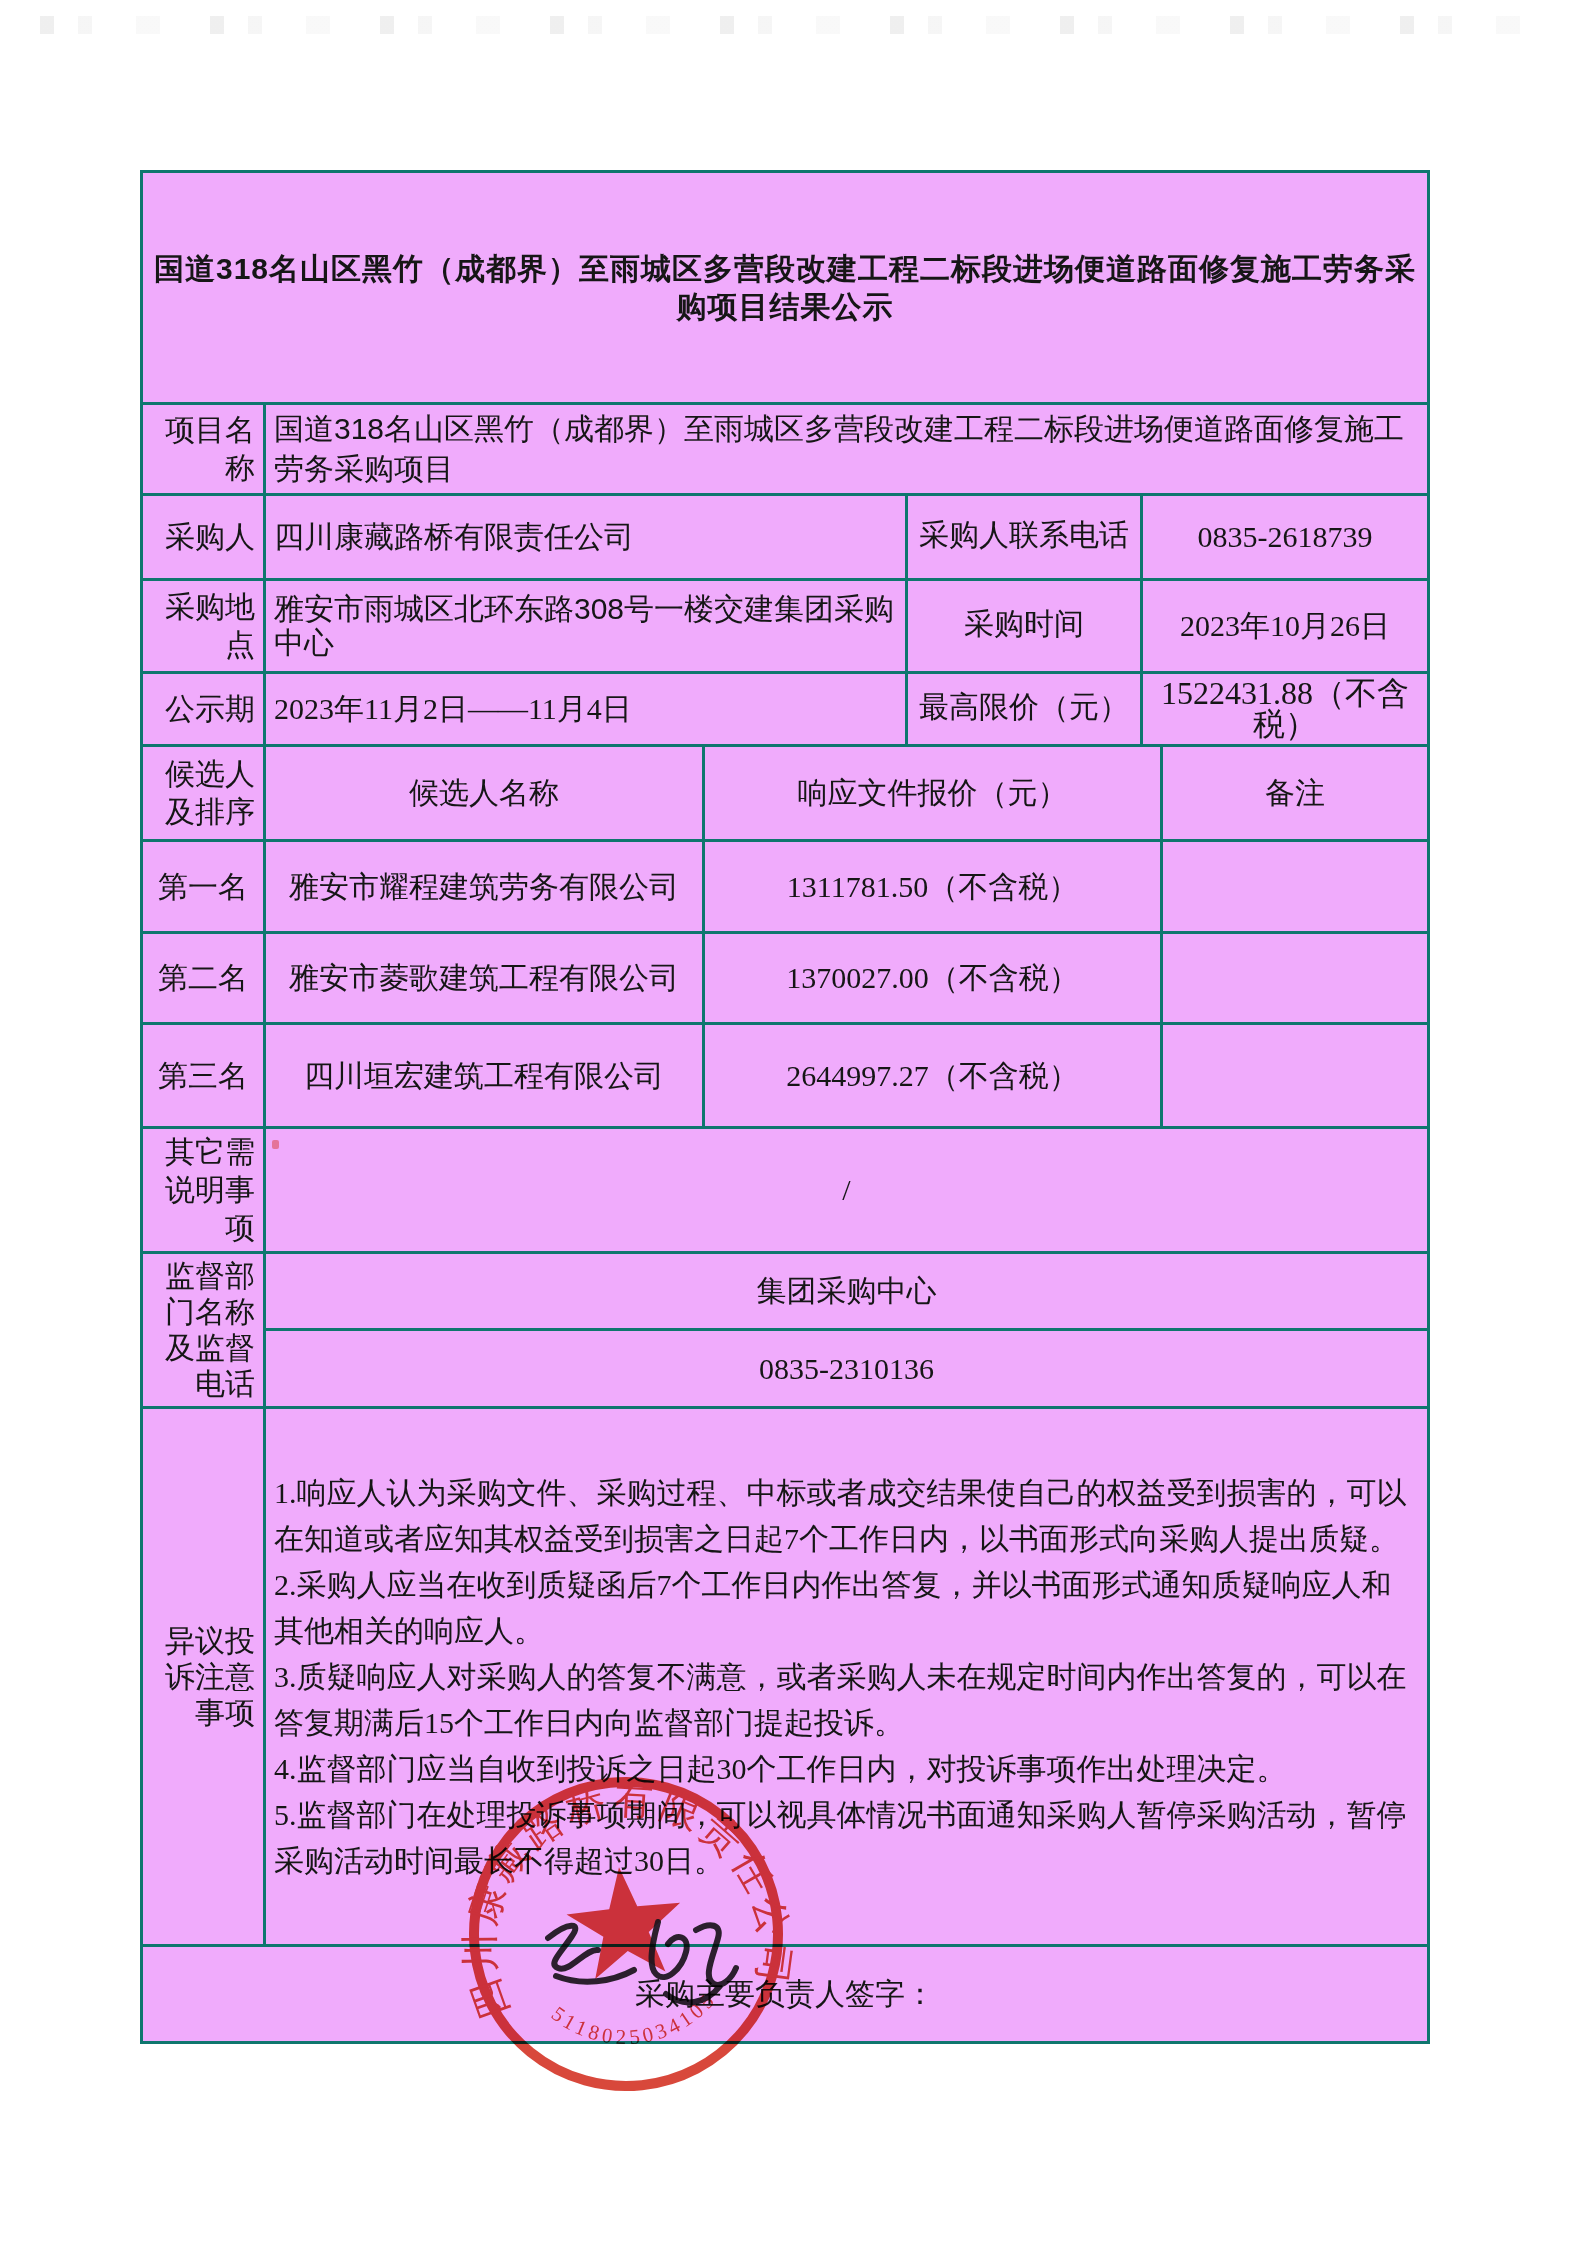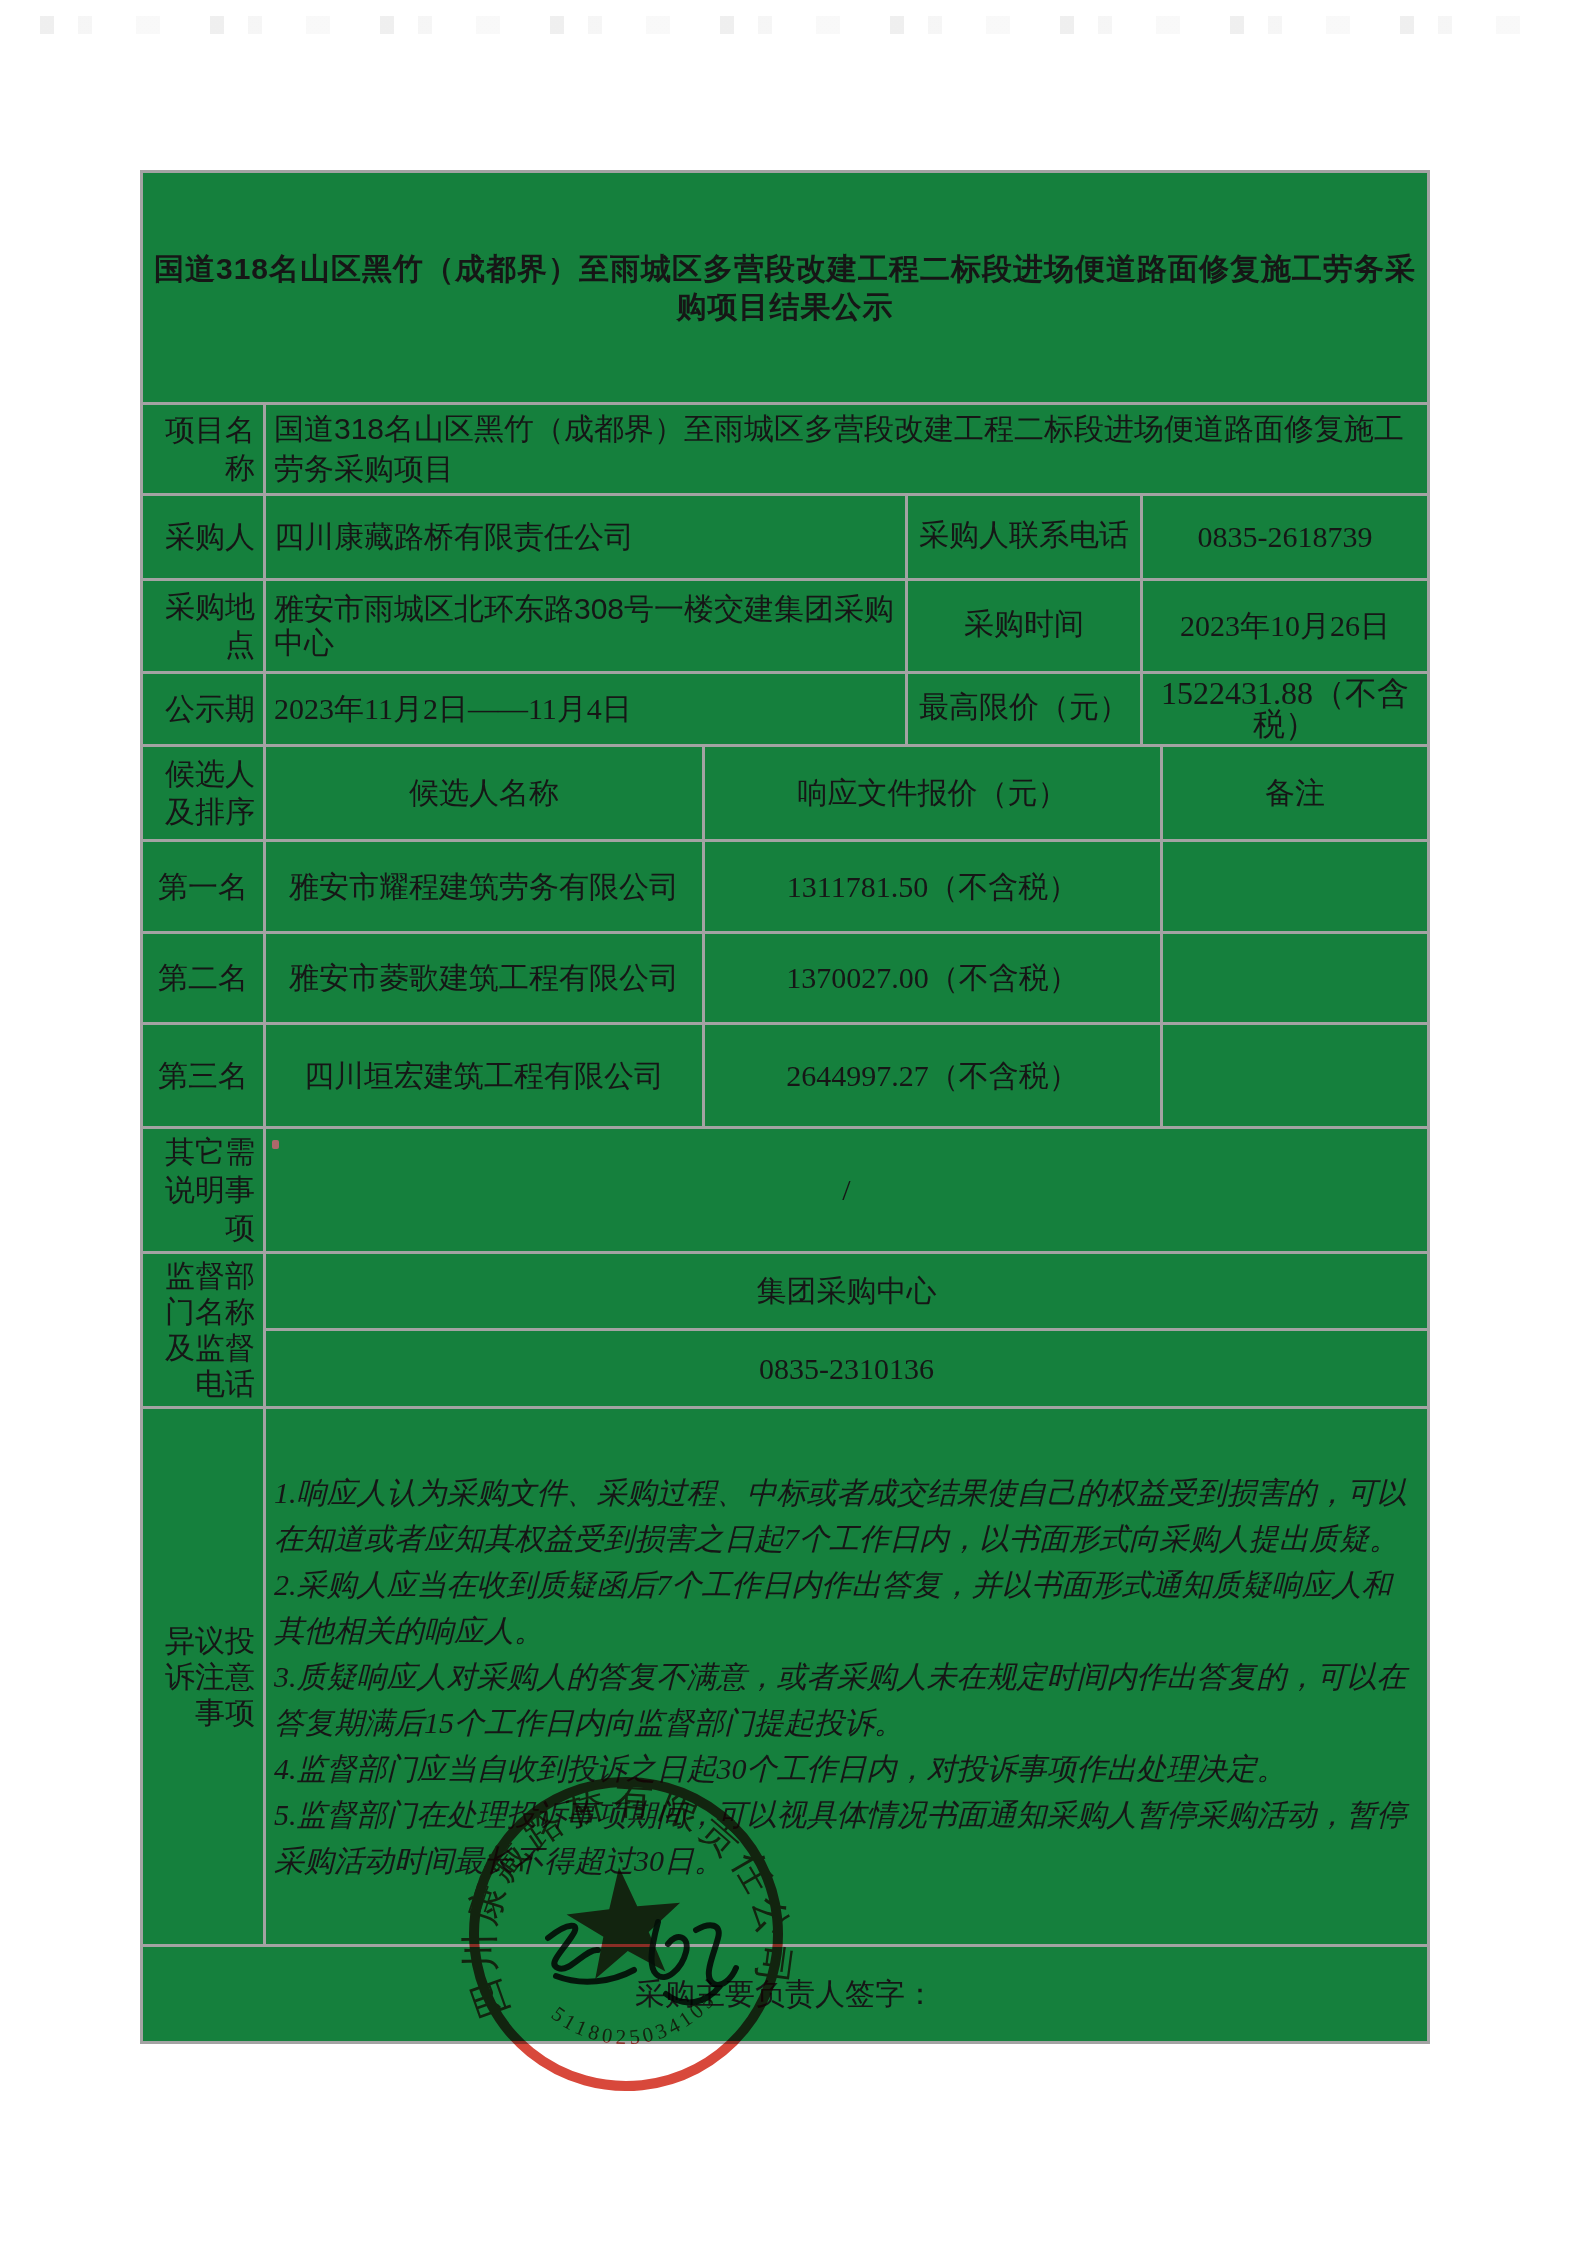--- a/index.html
+++ b/index.html
@@ -15,23 +15,23 @@
       rgba(60,60,60,.10) 0 14px, transparent 14px 38px,
       rgba(60,60,60,.06) 38px 52px, transparent 52px 96px,
       rgba(60,60,60,.04) 96px 120px, transparent 120px 170px);
     opacity:.8;
   }
   table.doc {
     position:absolute; left:140px; top:170px; width:1287px;
     border-collapse:collapse; table-layout:fixed;
   }
   table.doc td {
-    border:3px solid #a3a3a3; vertical-align:middle;
+    border:3px solid #0f766e; vertical-align:middle;
     font-size:30px; line-height:38px; overflow:hidden;
-    padding:4px 8px; background:#15803d;
+    padding:4px 8px; background:#f0abfc;
   }
   .hei { font-family:"Liberation Sans","DejaVu Sans",sans-serif; }
   .title-cell {
     height:221px; text-align:center; vertical-align:middle;
     font-family:"Liberation Sans","DejaVu Sans",sans-serif;
     font-weight:700; font-size:45px; line-height:60px; letter-spacing:1px;
     padding:0 26px;
   }
   td.lbl {
     font-family:"Liberation Sans","DejaVu Sans",sans-serif;
@@ -39,21 +39,21 @@
   }
   td.ctr { text-align:center; }
   td.lft { text-align:left; padding-left:14px; }
   td.tight { line-height:31px; font-size:29px; vertical-align:top; padding-top:6px; }
   td.midlbl {
     font-family:Liberation Mono, monospace;
     font-weight:500; text-align:center;
   }
   .namecell { font-family:"Liberation Sans","DejaVu Sans",sans-serif; font-weight:500; }
   td.bigtext { vertical-align:middle; padding:10px 14px 10px 12px; }
-  td.bigtext p { margin:0; font-size:30px; line-height:46px; text-align:left;font-style:italic; }
+  td.bigtext p { margin:0; font-size:30px; line-height:46px; text-align:left; }
   td.signrow {
     font-family:Liberation Sans, sans-serif; font-weight:500;
     text-align:center; padding-left:10px;
   }
   .red-speck { position:absolute; left:272px; top:1140px; width:7px; height:9px;
     background:#e0607a; opacity:.75; border-radius:2px; }
   .seal {
     position:absolute; left:452px; top:1762px; width:348px; height:348px;
     mix-blend-mode:multiply; z-index:5;
   }

